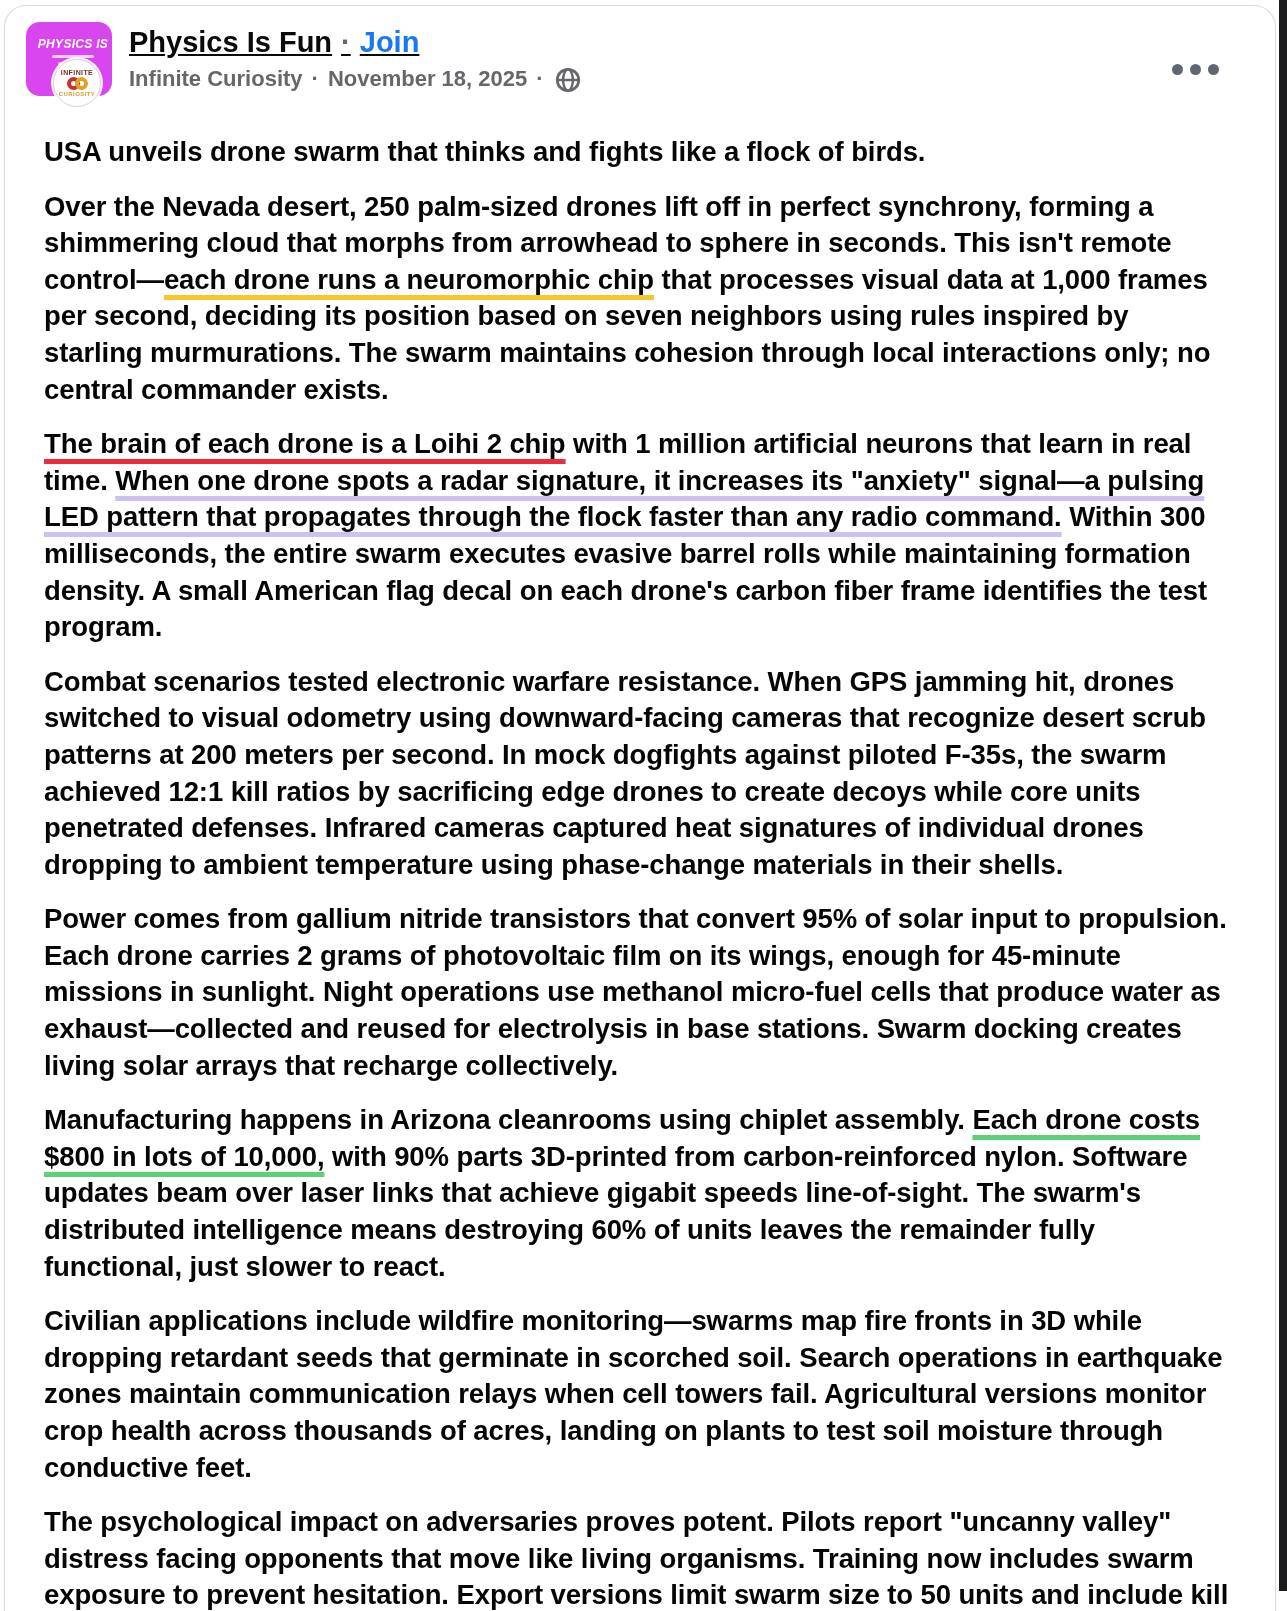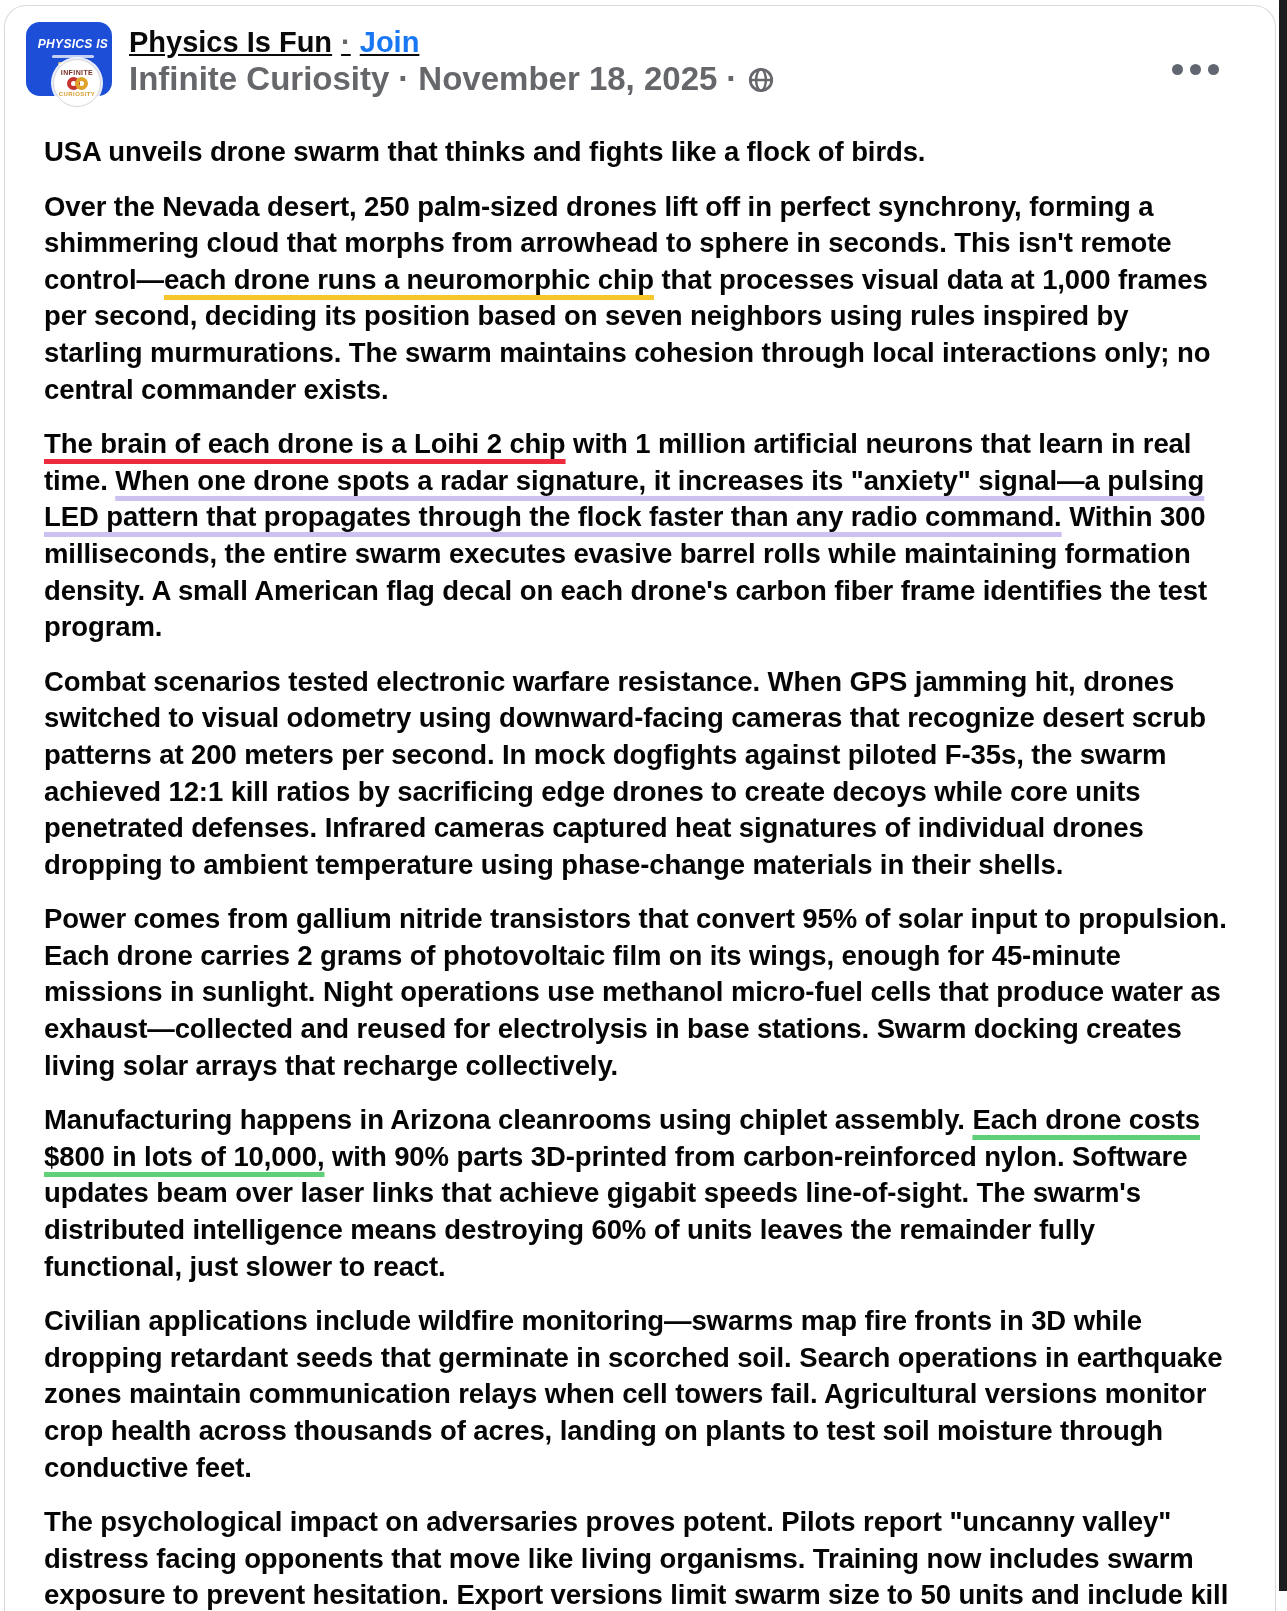--- a/index.html
+++ b/index.html
@@ -10,21 +10,21 @@
   }
   .card {
     position:absolute; left:4px; top:5px; width:1272px; height:1680px;
     background:#fff; border:1.5px solid #d8dadf; border-bottom:none;
     border-radius:22px 22px 0 0; padding:14px 24px 0 21px;
   }
   
   .header { position:relative; display:flex; align-items:flex-start; min-height:96px; }
   .avatar {
     flex:none; width:86px; height:74px; margin-top:2px; border-radius:14px;
-    background:#1d4ed8; position:relative; cursor:pointer;padding-left:8px;
+    background:#d946ef; position:relative; cursor:pointer;padding-left:8px;
   }
   .avatar-title {
     color:#fff; font-weight:700; font-style:italic; font-size:12px;
     text-align:center; padding-top:15px; letter-spacing:.3px; white-space:nowrap; overflow:hidden;
   }
   .avatar-bar { height:3px; background:rgba(255,255,255,.75); border-radius:2px; margin:4px auto 0; }
   .ab1 { width:42px; } .ab2 { width:30px; background:rgba(255,220,120,.8); }
   .badge {
     position:absolute; left:27px; top:37px; width:48px; height:48px; border-radius:50%;
     background:#fff; border:1.5px solid #d6d6d6; display:flex; flex-direction:column;
@@ -32,21 +32,21 @@
   }
   .badge-top { font-size:7px; font-weight:700; color:#7a2e26; letter-spacing:.4px; }
   .inf { display:flex; align-items:center; margin:1px 0; }
   .inf-l { width:13px; height:13px; border:4.5px solid #c5322f; border-radius:50%; }
   .inf-r { width:13px; height:13px; border:4.5px solid #dfa32a; border-radius:50%; margin-left:-5px; }
   .badge-bottom { font-size:6px; font-weight:700; color:#d79a2b; letter-spacing:.4px; }
   .htext { margin-left:17px; padding-top:4px; }
   .row1 { font-size:29px; font-weight:700; color:#0a0a0a; line-height:36px;text-decoration:underline; }
   .sep  { color:#65676B; font-weight:700; margin:0 9px; }
   .join { color:#1877F2; font-weight:700; text-decoration:none; cursor:pointer; }
-  .row2 { font-size:33px; font-weight:600; color:#65676B; line-height:34px; margin-top:2px; display:flex; align-items:center; }
+  .row2 { font-size:22px; font-weight:600; color:#65676B; line-height:34px; margin-top:2px; display:flex; align-items:center; }
   .row2 .sep2 { margin:0 9px; }
   .globe { width:26px; height:26px; margin-left:2px; margin-top:2px; }
   .more { position:absolute; right:26px; top:38px; display:flex; gap:7px; cursor:pointer; padding:6px; }
   .mdot { width:11px; height:11px; border-radius:50%; background:#606770; }
   
   .post-text { margin-top:14px; font-size:27.5px; line-height:36.6px; font-weight:600; color:#050505; letter-spacing:-0.1px; }
   .para { margin:18px; }
   .ul { text-decoration-line:underline; text-decoration-thickness:5px; text-underline-offset:6px; }
   .blue-link { color:#2364D2; font-weight:700; text-decoration:none; cursor:pointer; word-break:break-all; }
   .hashtag { color:#2364D2; font-weight:700; text-decoration:none; cursor:pointer; }

